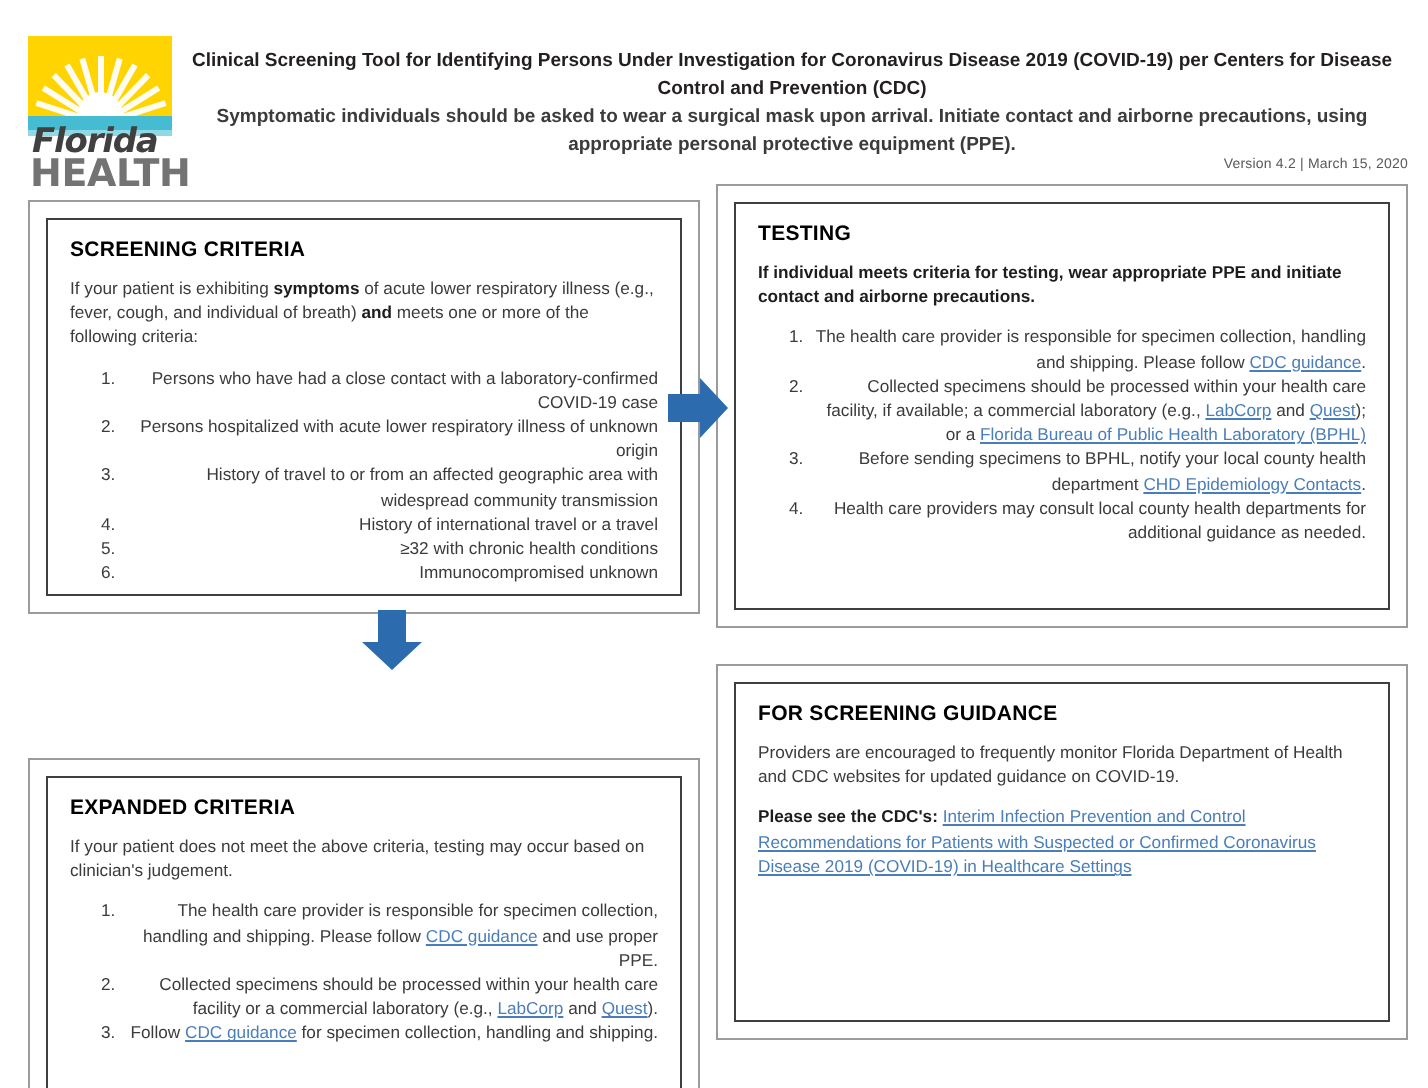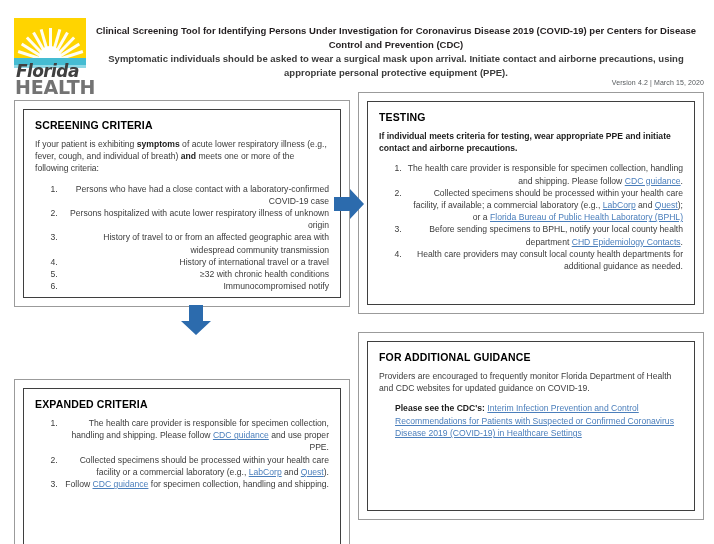--- a/index.html
+++ b/index.html
@@ -205,21 +205,20 @@
   a.link {
     color: #4a7ebb;
     text-decoration: underline;
   }
   .note {
     font-size: 8.6px;
     line-height: 12.4px;
     color: #1d1d1d;
     margin-top: 8px;
     font-weight: bold;
-    margin-left: 16px;
   }
   .note .linkblock {
     font-weight: normal;
   }
 
   
   .arrow-right {
     position: absolute;
     left: 332px; top: 186px;
     width: 34px; height: 36px;
@@ -268,28 +267,29 @@
   <div class="frame frame-screening">
     <div class="inner">
       <div class="box-title">SCREENING CRITERIA</div>
       <p class="box-intro"><span>If your patient is exhibiting </span><b>symptoms</b><span> of acute lower respiratory illness (e.g., fever, cough, and individual of breath) </span><b>and</b><span> meets one or more of the following criteria:</span></p>
       <ol class="numlist">
         <li>Persons who have had a close contact with a laboratory-confirmed COVID-19 case</li>
         <li>Persons hospitalized with acute lower respiratory illness of unknown origin</li>
         <li>History of travel to or from an affected geographic area with widespread community transmission</li>
         <li>History of international travel or a travel</li>
         <li>≥32 with chronic health conditions</li>
-        <li>Immunocompromised notify</li>
+        <li>Immunocompromised unknown</li>
       </ol>
     </div>
   </div>
 
   <div class="frame frame-expanded">
     <div class="inner">
       <div class="box-title">EXPANDED CRITERIA</div>
+      <p class="box-intro">If your patient does not meet the above criteria, testing may occur based on clinician's judgement.</p>
       <ol class="numlist">
         <li><span>The health care provider is responsible for specimen collection, handling and shipping. Please follow </span><a class="link" href="#">CDC guidance</a><span> and use proper PPE.</span></li>
         <li><span>Collected specimens should be processed within your health care facility or a commercial laboratory (e.g., </span><a class="link" href="#">LabCorp</a><span> and </span><a class="link" href="#">Quest</a><span>).</span></li>
         <li><span>Follow </span><a class="link" href="#">CDC guidance</a><span> for specimen collection, handling and shipping.</span></li>
       </ol>
     </div>
   </div>
 </div>
 
 <div class="col-right">
@@ -302,21 +302,21 @@
         <li><span>The health care provider is responsible for specimen collection, handling and shipping. Please follow </span><a class="link" href="#">CDC guidance</a><span>.</span></li>
         <li><span>Collected specimens should be processed within your health care facility, if available; a commercial laboratory (e.g., </span><a class="link" href="#">LabCorp</a><span> and </span><a class="link" href="#">Quest</a><span>); or a </span><a class="link" href="#">Florida Bureau of Public Health Laboratory (BPHL)</a></li>
         <li><span>Before sending specimens to BPHL, notify your local county health department </span><a class="link" href="#">CHD Epidemiology Contacts</a><span>.</span></li>
         <li>Health care providers may consult local county health departments for additional guidance as needed.</li>
       </ol>
     </div>
   </div>
 
   <div class="frame frame-guidance">
     <div class="inner">
-      <div class="box-title">FOR ADDITIONAL GUIDANCE</div>
+      <div class="box-title">FOR SCREENING GUIDANCE</div>
       <p class="box-intro" style="margin-bottom:2px">Providers are encouraged to frequently monitor Florida Department of Health and CDC websites for updated guidance on COVID-19.</p>
       <p class="note"><span>Please see the CDC's: </span><a class="link linkblock" href="#">Interim Infection Prevention and Control Recommendations for Patients with Suspected or Confirmed Coronavirus Disease 2019 (COVID-19) in Healthcare Settings</a></p>
     </div>
   </div>
 </div>
 
 <div class="arrow-right">
   <svg width="34" height="36" viewBox="0 0 34 36">
     <polygon points="2,11 18,11 18,3 32,18 18,33 18,25 2,25" fill="#2c6bad"></polygon>
   </svg>

